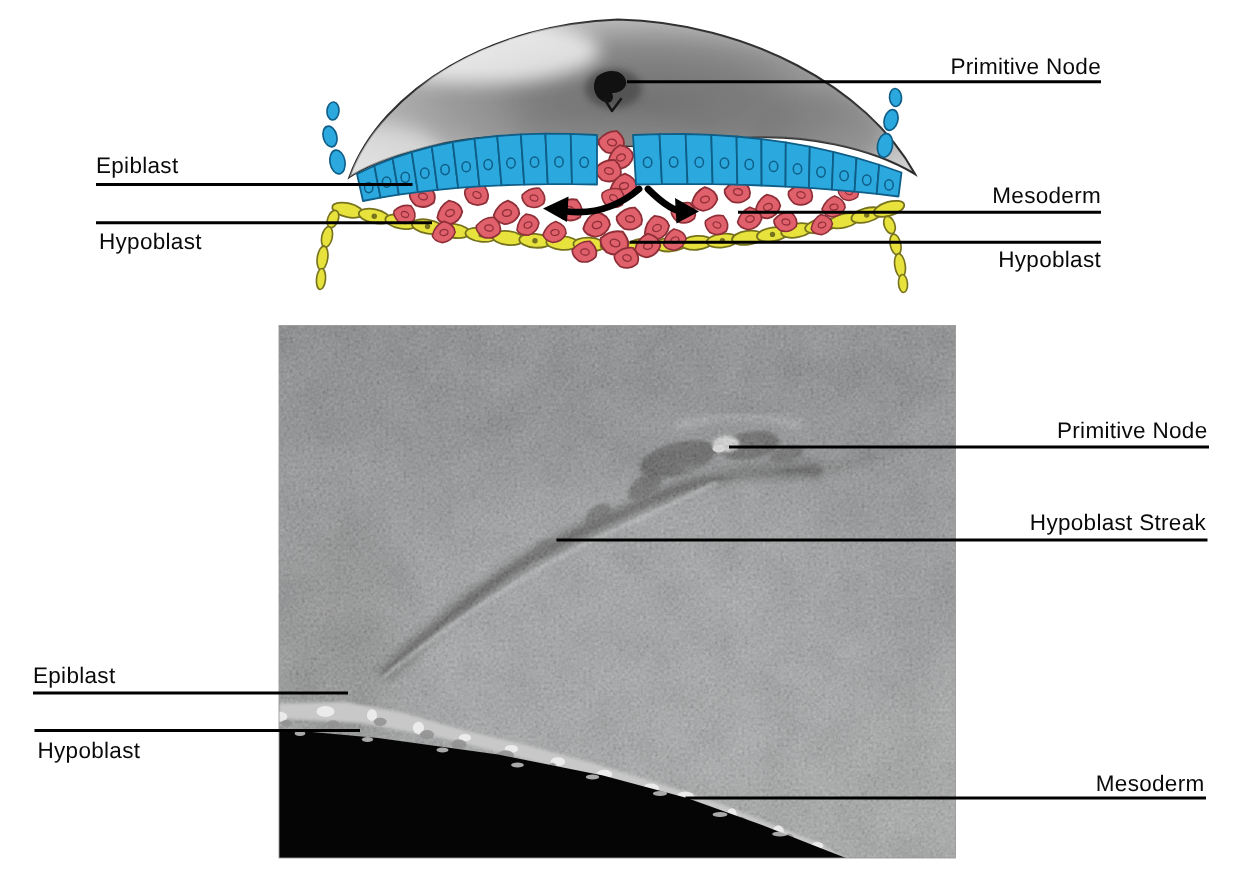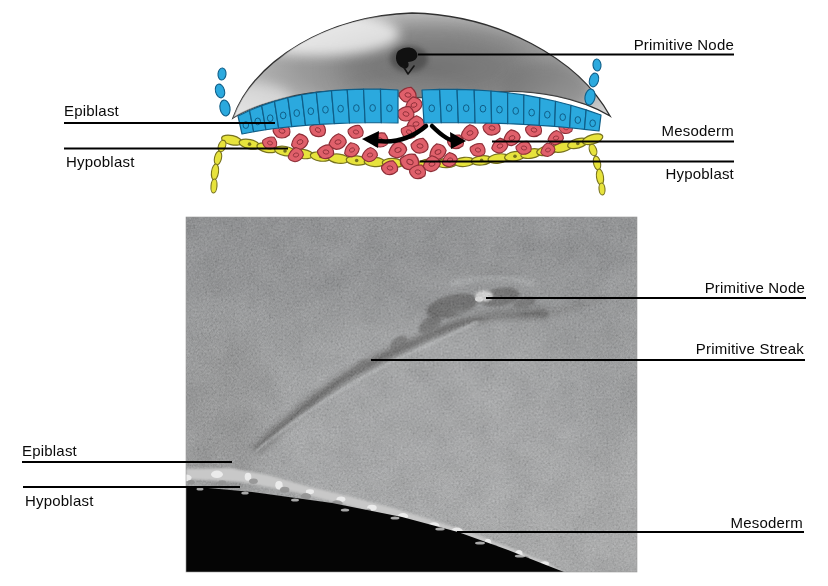--- a/index.html
+++ b/index.html
@@ -420,18 +420,18 @@
   </g>
 </svg>
 
 <div class="lbl" style="left:64px;top:103px">Epiblast</div>
 <div class="lbl" style="left:66px;top:154px">Hypoblast</div>
 <div class="lbl" style="right:94px;top:37px">Primitive Node</div>
 <div class="lbl" style="right:94px;top:123px">Mesoderm</div>
 <div class="lbl" style="right:94px;top:166px">Hypoblast</div>
 
 <div class="lbl" style="right:23px;top:280px">Primitive Node</div>
-<div class="lbl" style="right:24px;top:341px">Primitive Streak</div>
+<div class="lbl" style="right:24px;top:341px">Hypoblast Streak</div>
 <div class="lbl" style="left:22px;top:443px">Epiblast</div>
 <div class="lbl" style="left:25px;top:493px">Hypoblast</div>
 <div class="lbl" style="right:25px;top:515px">Mesoderm</div>
 
 </div>
 
 </body></html>

